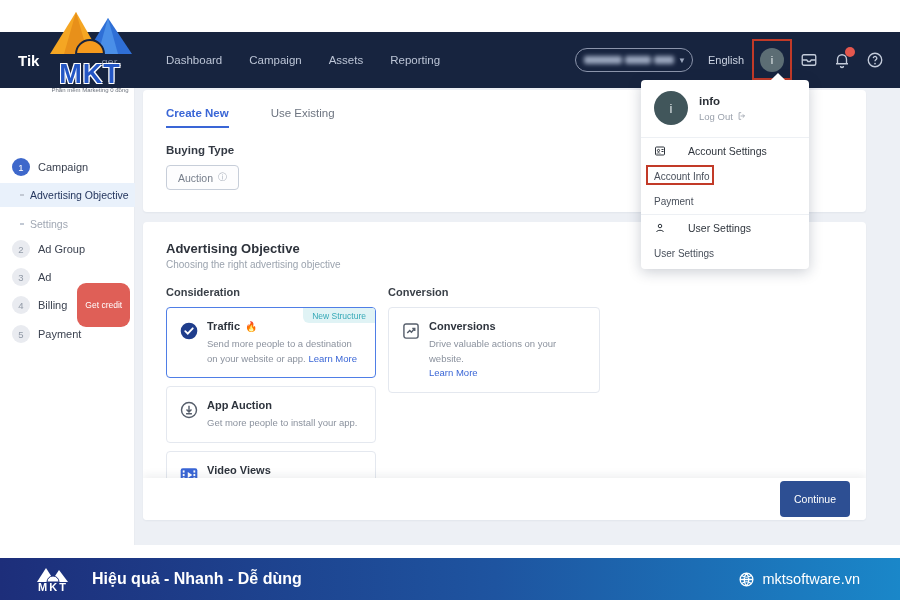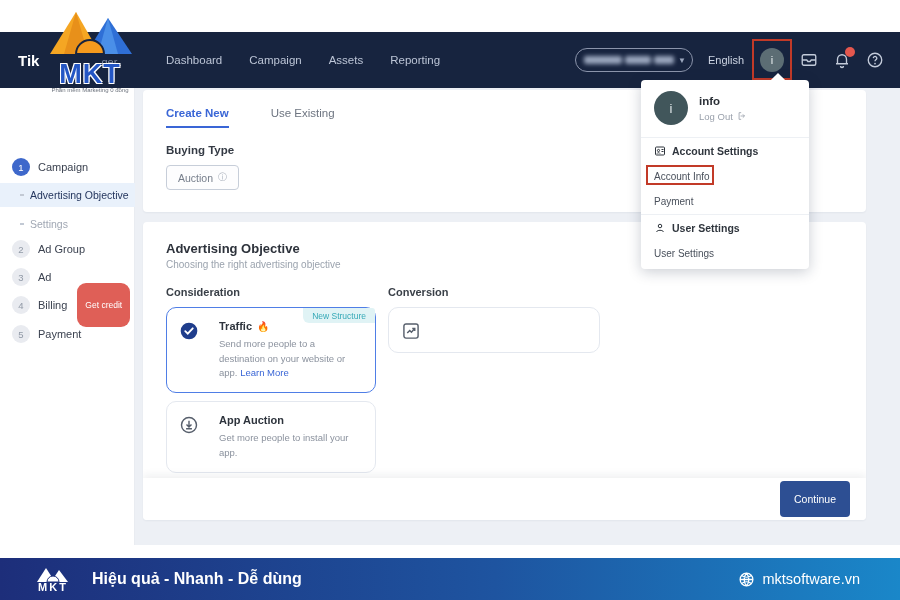--- a/index.html
+++ b/index.html
@@ -68,22 +68,22 @@
   .card2 { left:8px; top:146px; width:723px; height:298px; overflow:hidden; }
   .obj-viewport { position:absolute; left:0; top:0; width:723px; height:256px; overflow:hidden;
                   padding:19px 0 0 23px; }
   .obj-title { font-size:13px; font-weight:700; color:#2d323b; }
   .obj-subtitle { font-size:10px; color:#9ba3ae; margin-top:3px; }
   .obj-cols { display:flex; gap:12px; margin-top:16px; }
   .obj-col { display:flex; flex-direction:column; }
   .col-awareness { width:209px; } .col-consideration { width:210px; } .col-conversion { width:212px; }
   .col-header { font-size:11px; font-weight:700; color:#3a4048; margin-bottom:9px; }
   .col-cards { display:flex; flex-direction:column; gap:8px; }
-  .obj-card { position:relative; background:#fff; border:1px solid #e4e8ef; border-radius:10px;
-              padding:12px 12px 11px 12px; display:flex; gap:20px; cursor:pointer; }
+  .obj-card { position:relative; background:#fff; border:1px solid #e4e8ef; border-radius:4px;
+              padding:12px 12px 11px 12px; display:flex; gap:8px; cursor:pointer; }
   .obj-card.selected { border:1.5px solid #4f7ee6; }
   .obj-ico { width:20px; height:20px; flex:none; margin-top:1px; }
   .obj-card-title { font-size:11px; font-weight:700; color:#2e343d; display:flex; gap:5px; align-items:center; }
   .obj-card-desc { font-size:9.5px; color:#8b929e; line-height:1.55; margin-top:5px; }
   .learn-link { color:#3a66d6; cursor:pointer; }
   .new-badge { position:absolute; top:0; right:0; background:#e0f3f5; color:#35a9b7;
                font-size:8.5px; padding:2.5px 9px; border-radius:0 3px 0 6px; }
   .card2-footer { position:absolute; left:0; bottom:0; width:723px; height:42px; background:#fff;
                   box-shadow:0 -3px 8px rgba(31,41,55,.07); display:flex; align-items:center;
                   justify-content:flex-end; padding-right:16px; }
@@ -93,22 +93,22 @@
   
   .dropdown { position:absolute; left:641px; top:80px; width:168px; background:#fff; z-index:10;
               border-radius:4px; box-shadow:0 3px 14px rgba(20,30,60,.22); }
   .dd-caret { position:absolute; top:-5px; left:132px; width:10px; height:10px; background:#fff;
               transform:rotate(45deg); }
   .dd-header { display:flex; gap:11px; padding:11px 13px 12px 13px; align-items:center; }
   .dd-avatar { width:34px; height:34px; border-radius:50%; background:#41565b; color:#dfe6e8;
                font-size:13px; display:flex; align-items:center; justify-content:center; flex:none; }
   .dd-name { font-size:11.5px; font-weight:700; color:#2b3037; }
   .dd-logout { font-size:9.5px; color:#9aa1ac; margin-top:4px; display:flex; align-items:center; gap:4px; cursor:pointer; }
-  .dd-section { display:flex; align-items:center; gap:6px; padding:7px 13px; font-size:10.5px;
-                font-weight:700; color:#2f353d; border-top:1px solid #edf0f4; cursor:pointer;text-align:center; }
+  .dd-section { display:flex; align-items:center; gap:22px; padding:7px 13px; font-size:10.5px;
+                font-weight:400; color:#2f353d; border-top:1px solid #edf0f4; cursor:pointer;text-align:center; }
   .dd-item { position:relative; padding:7px 13px 7px 13px; font-size:10px; color:#4a515c; cursor:pointer; }
   .red-box-item { position:absolute; left:5px; top:1px; width:68px; height:20px; border:2px solid #c23a28; }
 
   
   .footer { position:absolute; left:0; top:558px; width:900px; height:42px;
             background:linear-gradient(90deg,#1d2e7a 0%, #1e54a0 55%, #1a87c9 100%);
             display:flex; align-items:center; }
   .f-logo { margin-left:36px; display:flex; flex-direction:column; align-items:center; line-height:1; }
   .f-mkt { color:#fff; font-weight:800; font-size:11px; letter-spacing:2px; margin-top:-1px; }
   .f-slogan { color:#fff; font-size:16px; font-weight:700; margin-left:22px; }
@@ -294,20 +294,27 @@
             <div class="col-header">Conversion</div>
             <div class="col-cards">
               <div class="obj-card">
                 <span class="obj-ico">
                   <svg viewBox="0 0 24 24" width="20" height="20" fill="none" stroke="#565e6b" stroke-width="1.7">
                     <rect x="3.5" y="3.5" width="17" height="17" rx="2.5"></rect>
                     <path d="M7.5 14.5l3-3 2 2 4-4.5"></path>
                       <path d="M13.5 9h3v3"></path>
                   </svg>
                 </span>
+                <div>
+                  <div class="obj-card-title">Conversions</div>
+                  <div class="obj-card-desc">
+                    <span>Drive valuable actions on your website.</span><br>
+                    <span class="learn-link">Learn More</span>
+                  </div>
+                </div>
               </div>
             </div>
           </div>
 
         </div>
       </div>
 
       <div class="card2-footer">
         <button class="continue-btn">Continue</button>
       </div>

